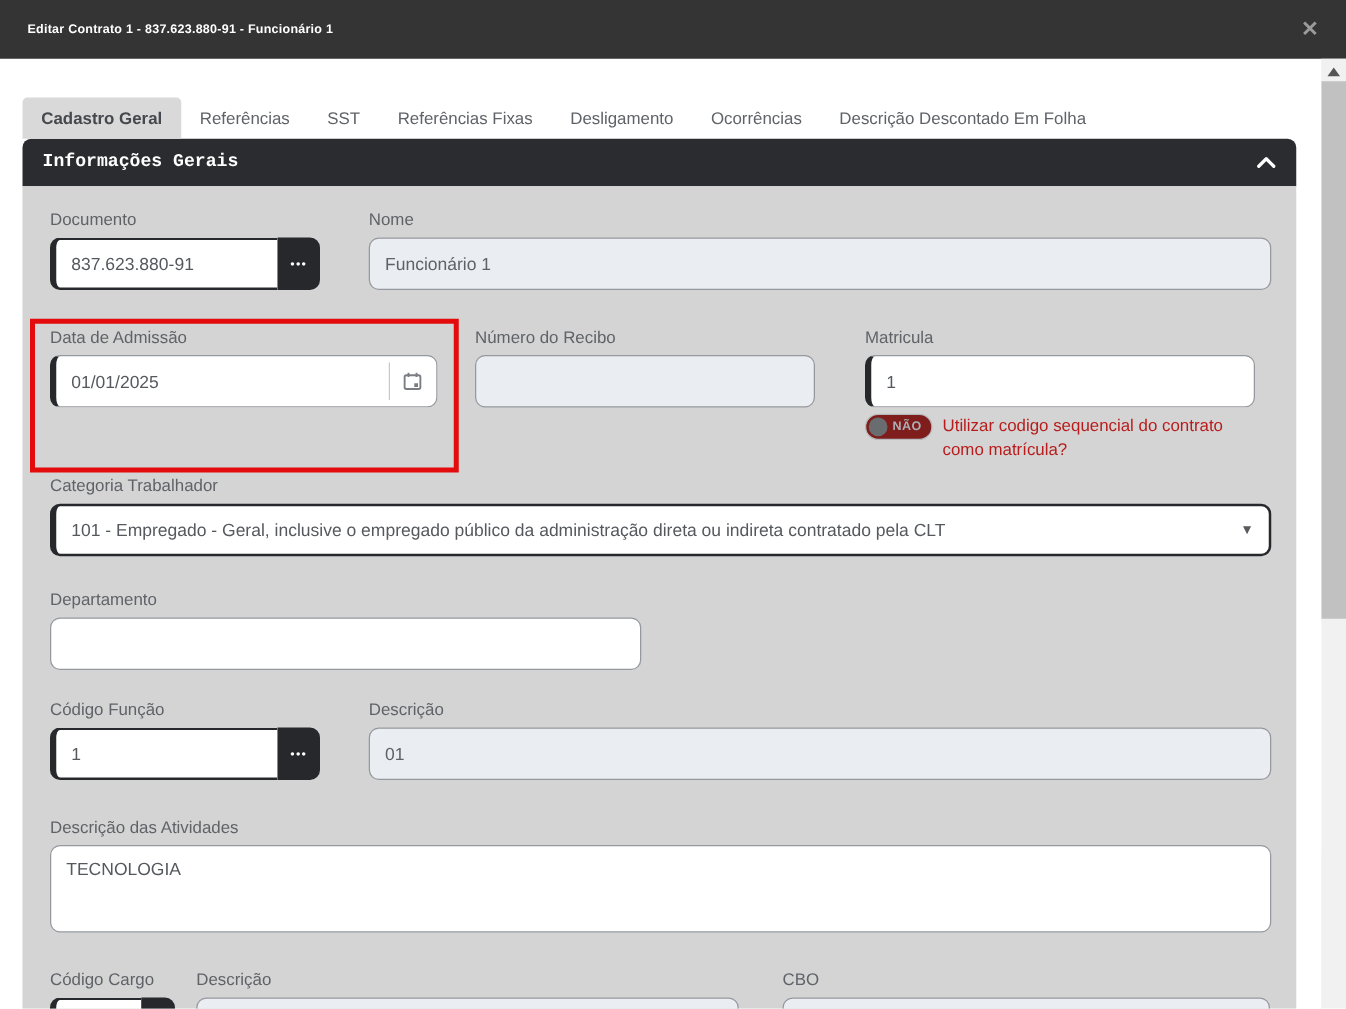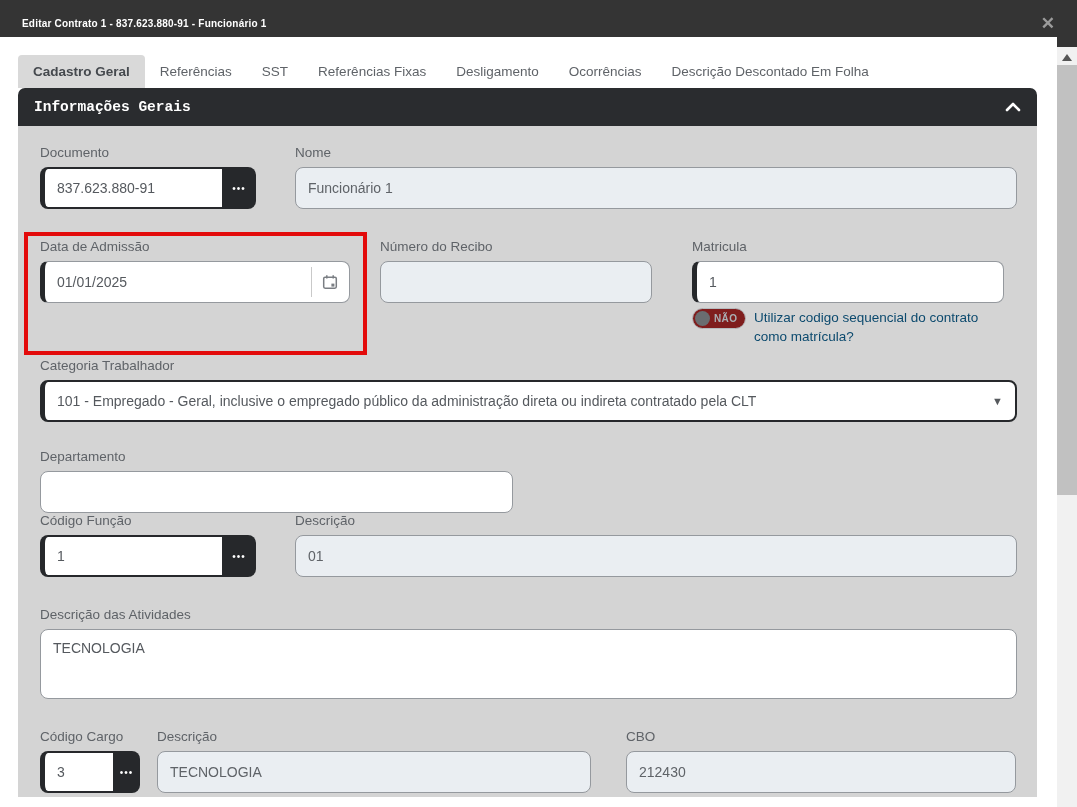--- a/index.html
+++ b/index.html
@@ -21,21 +21,21 @@
     display:flex;align-items:center;padding:0 22px;}
   .titlebar .title{color:#fff;font-size:10px;font-weight:bold;letter-spacing:.2px;}
   .titlebar .close{margin-left:auto;color:#9b9b9b;font-size:17px;font-weight:bold;cursor:pointer;line-height:1;}
 
   
   .scrollbar{position:absolute;top:47px;right:0;width:20px;height:760px;background:#f1f1f1;}
   .scroll-up{width:0;height:0;margin:7px auto 0;border-left:5px solid transparent;border-right:5px solid transparent;border-bottom:7px solid #555;}
   .scroll-thumb{position:absolute;top:18px;left:0;width:20px;height:430px;background:#c1c1c1;}
 
   
-  .content{position:absolute;top:37px;left:0;width:1057px;height:620px;background:#fff;}
+  .content{position:absolute;top:60px;left:0;width:1057px;height:620px;background:#fff;}
 
   
   .tabs{display:flex;align-items:flex-end;height:51px;padding-left:18px;}
   .tab{height:33px;display:flex;align-items:center;padding:0 15px;font-size:13.5px;color:#5f6368;cursor:pointer;white-space:nowrap;}
   .tab.active{background:var(--active-tab-bg);border-radius:4px 4px 0 0;color:#45494e;font-weight:bold;}
 
   
   .panel{margin-left:18px;width:1019px;}
   .panel-header{height:38px;background:var(--section-header-bg);border-radius:7px 7px 0 0;
     display:flex;align-items:center;padding:0 16px;cursor:pointer;font-family:Liberation Mono, monospace;}
@@ -68,21 +68,21 @@
   
   .select-ctl{cursor:pointer;gap:15px;}
   .select-ctl .sel-arrow{margin-left:auto;color:#56595d;font-size:11px;}
 
   
   .toggle-row{display:flex;align-items:flex-start;margin-top:5px;}
   .toggle{width:54px;height:21px;border:1px solid #b6babd;border-radius:11px;background:#7f1d1d;
     display:flex;align-items:center;padding:0 2px;cursor:pointer;flex:0 0 54px;}
   .toggle .knob{width:15px;height:15px;border-radius:50%;background:#6a6d70;}
   .toggle .tg-text{font-size:10px;color:#aaafb4;font-weight:bold;letter-spacing:.4px;margin-left:4px;}
-  .toggle-question{margin-left:8px;font-size:13.5px;color:#0c4a6e;line-height:19px;width:254px;}
+  .toggle-question{margin-left:8px;font-size:13.5px;color:#b91c1c;line-height:19px;width:254px;}
 
   
   .highlight{position:absolute;left:-16px;right:-17px;top:-7px;bottom:-9px;border:4px solid var(--highlight-red);pointer-events:none;}
 
   textarea.control{height:70px;resize:none;padding-top:10px;align-items:flex-start;font-family:"Liberation Sans",sans-serif;line-height:17px;}
 
   
   .cal-svg{display:block;}
 </style>
 </head>
@@ -183,21 +183,21 @@
           </div>
         </div>
 
         <div class="row" style="margin-top:27px;">
           <div class="field" style="width:473px;">
             <label>Departamento</label>
             <input class="control" type="text" value="" style="">
           </div>
         </div>
 
-        <div class="row" style="">
+        <div class="row" style="margin-top:24px;">
           <div class="field" style="width:216px;">
             <label>Código Função</label>
             <div class="group">
               <input class="control darkline" type="text" value="1" style="">
               <button class="more-btn">
                 <span>•••</span>
               </button>
             </div>
           </div>
           <div class="field" style="flex:1;margin-left:39px;">

